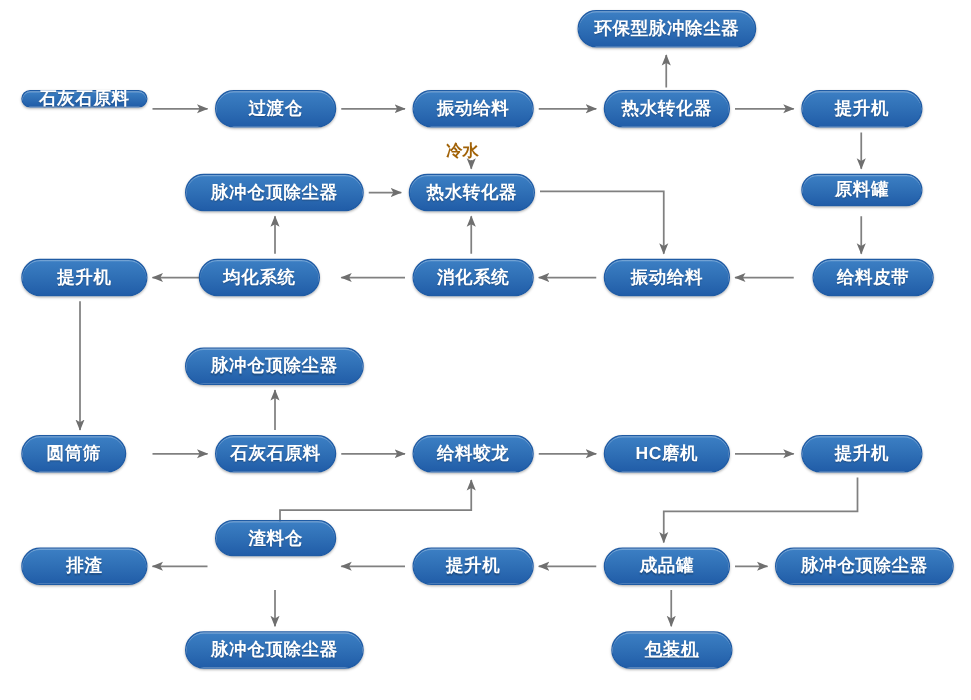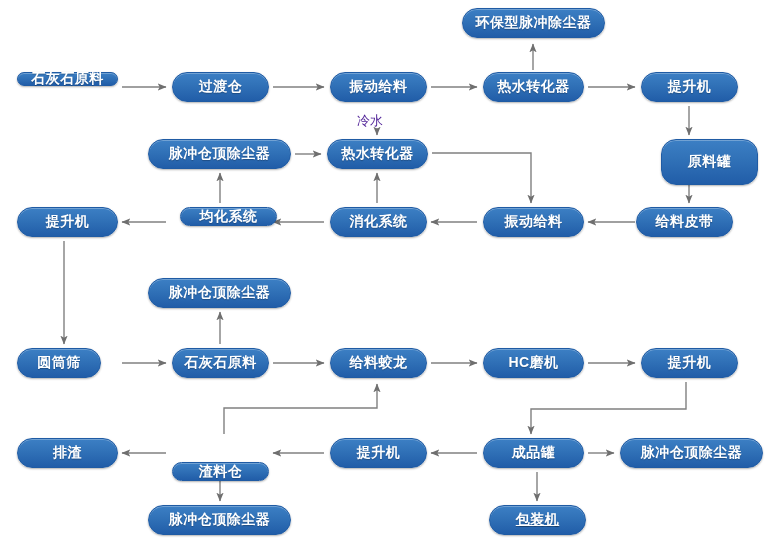--- a/index.html
+++ b/index.html
@@ -37,23 +37,23 @@
     box-shadow: 0 1px 2px rgba(0,0,0,0.30), inset 0 1px 0 rgba(255,255,255,0.28);
     color: #ffffff;
     font-size: 14px;
     font-weight: bold;
     letter-spacing: 0.5px;
     white-space: nowrap;
     text-shadow: 0 1px 1px rgba(0,0,0,0.25);
   }
   .label-free {
     position: absolute;
-    color: #4c1d95;
+    color: #a16207;
     font-size: 13px;
-    font-weight: normal;
+    font-weight: bold;
     white-space: nowrap;
   }
 </style>
 </head>
 <body>
 
 <div id="canvas">
   <svg id="edges" viewBox="0 0 777 560" xmlns="http://www.w3.org/2000/svg">
     <defs>
       <marker id="arrowhead" markerWidth="7" markerHeight="7" refX="6" refY="3" orient="auto" markerUnits="strokeWidth">
@@ -95,34 +95,34 @@
   </svg>
   <div id="node-layer">
       <div class="node" style="left: 462px; top: 8px; width: 143px; height: 30px;">环保型脉冲除尘器</div>
       <div class="node" style="left: 17px; top: 72px; width: 101px; height: 14px;">石灰石原料</div>
       <div class="node" style="left: 172px; top: 72px; width: 97px; height: 30px;">过渡仓</div>
       <div class="node" style="left: 330px; top: 72px; width: 97px; height: 30px;">振动给料</div>
       <div class="node" style="left: 483px; top: 72px; width: 101px; height: 30px;">热水转化器</div>
       <div class="node" style="left: 641px; top: 72px; width: 97px; height: 30px;">提升机</div>
       <div class="node" style="left: 148px; top: 139px; width: 143px; height: 30px;">脉冲仓顶除尘器</div>
       <div class="node" style="left: 327px; top: 139px; width: 101px; height: 30px;">热水转化器</div>
-      <div class="node" style="left: 641px; top: 139px; width: 97px; height: 46px; margin-left: 20px;">原料罐</div>
+      <div class="node" style="left: 641px; top: 139px; width: 97px; height: 26px;">原料罐</div>
       <div class="node" style="left: 17px; top: 207px; width: 101px; height: 30px;">提升机</div>
-      <div class="node" style="left: 180px; top: 207px; width: 97px; height: 19px;">均化系统</div>
+      <div class="node" style="left: 159px; top: 207px; width: 97px; height: 30px;">均化系统</div>
       <div class="node" style="left: 330px; top: 207px; width: 97px; height: 30px;">消化系统</div>
       <div class="node" style="left: 483px; top: 207px; width: 101px; height: 30px;">振动给料</div>
-      <div class="node" style="left: 636px; top: 207px; width: 97px; height: 30px;">给料皮带</div>
+      <div class="node" style="left: 650px; top: 207px; width: 97px; height: 30px;">给料皮带</div>
       <div class="node" style="left: 148px; top: 278px; width: 143px; height: 30px;">脉冲仓顶除尘器</div>
       <div class="node" style="left: 17px; top: 348px; width: 84px; height: 30px;">圆筒筛</div>
       <div class="node" style="left: 172px; top: 348px; width: 97px; height: 30px;">石灰石原料</div>
       <div class="node" style="left: 330px; top: 348px; width: 97px; height: 30px; text-align: center;">给料蛟龙</div>
       <div class="node" style="left: 483px; top: 348px; width: 101px; height: 30px;">HC磨机</div>
       <div class="node" style="left: 641px; top: 348px; width: 97px; height: 30px;">提升机</div>
       <div class="node" style="left: 17px; top: 438px; width: 101px; height: 30px;">排渣</div>
-      <div class="node" style="left: 172px; top: 462px; width: 97px; height: 19px;">渣料仓</div>
+      <div class="node" style="left: 172px; top: 416px; width: 97px; height: 29px;">渣料仓</div>
       <div class="node" style="left: 330px; top: 438px; width: 97px; height: 30px;">提升机</div>
       <div class="node" style="left: 483px; top: 438px; width: 101px; height: 30px;">成品罐</div>
       <div class="node" style="left: 620px; top: 438px; width: 143px; height: 30px;">脉冲仓顶除尘器</div>
       <div class="node" style="left: 148px; top: 505px; width: 143px; height: 30px;">脉冲仓顶除尘器</div>
       <div class="node" style="left: 489px; top: 505px; width: 97px; height: 30px; text-decoration: underline;">包装机</div>
     </div>
   <div id="free-label-layer">
       <div class="label-free" style="left: 357px; top: 112px;">冷水</div>
     </div>
 </div>

